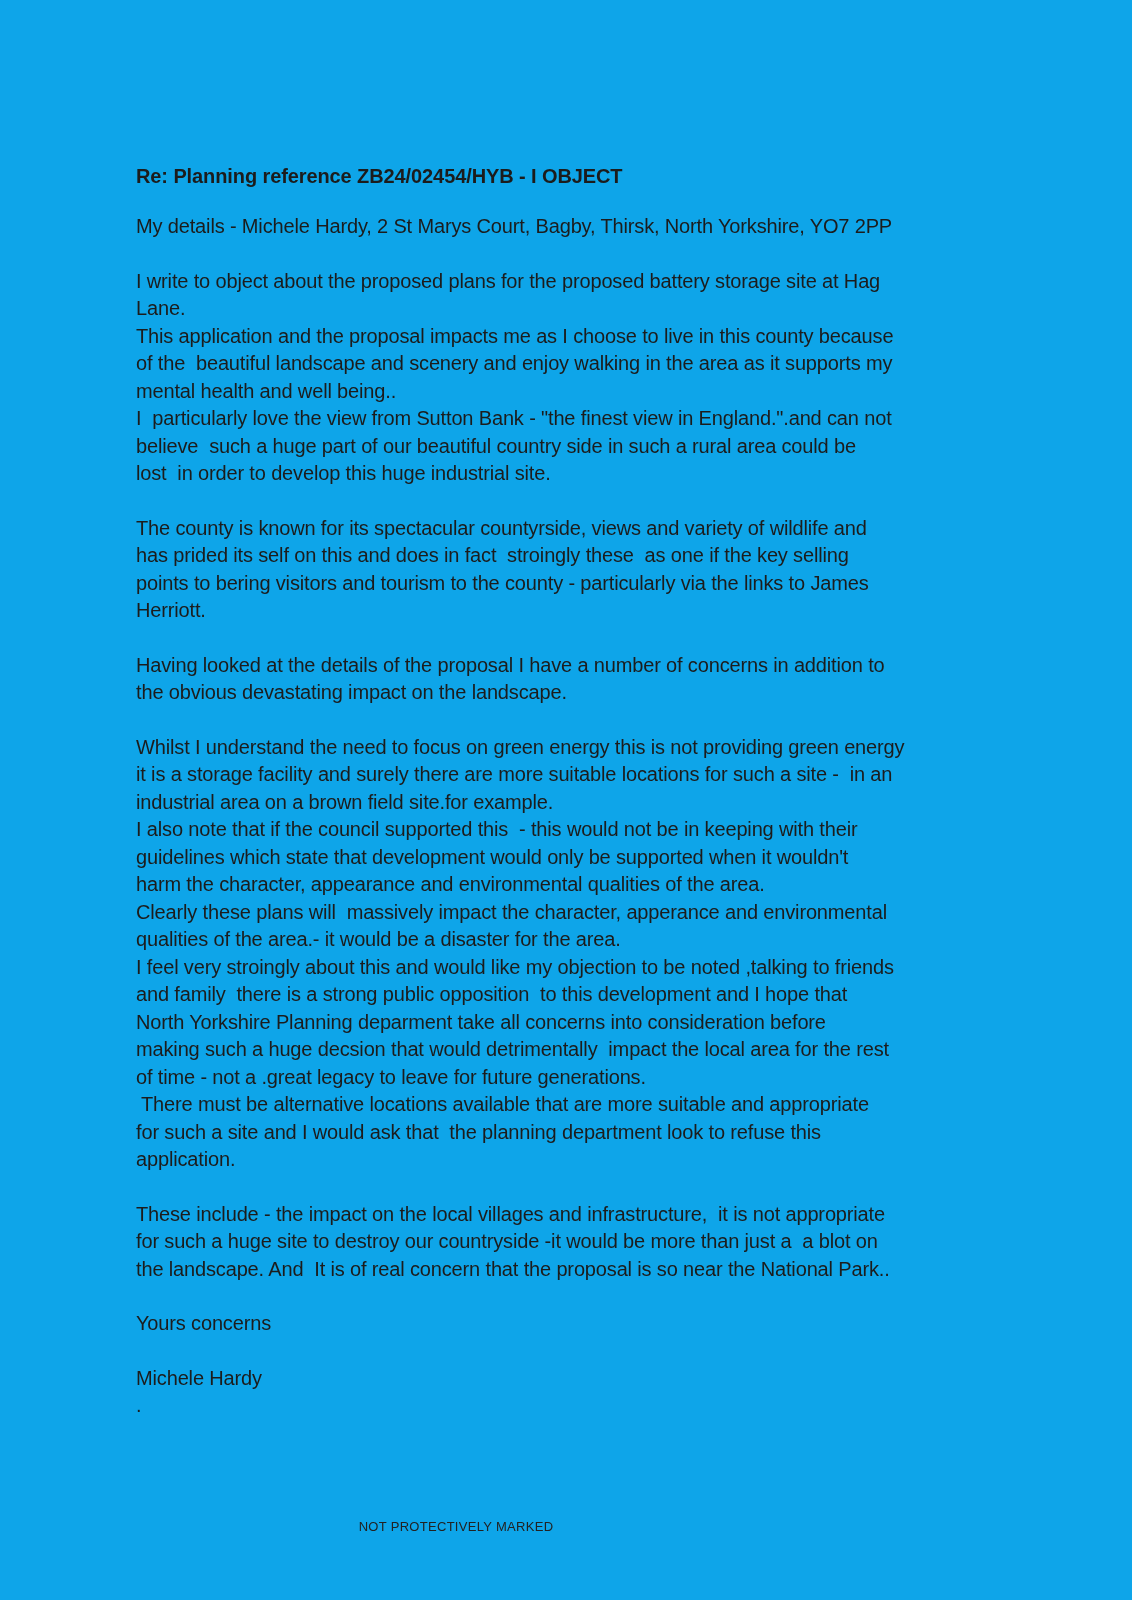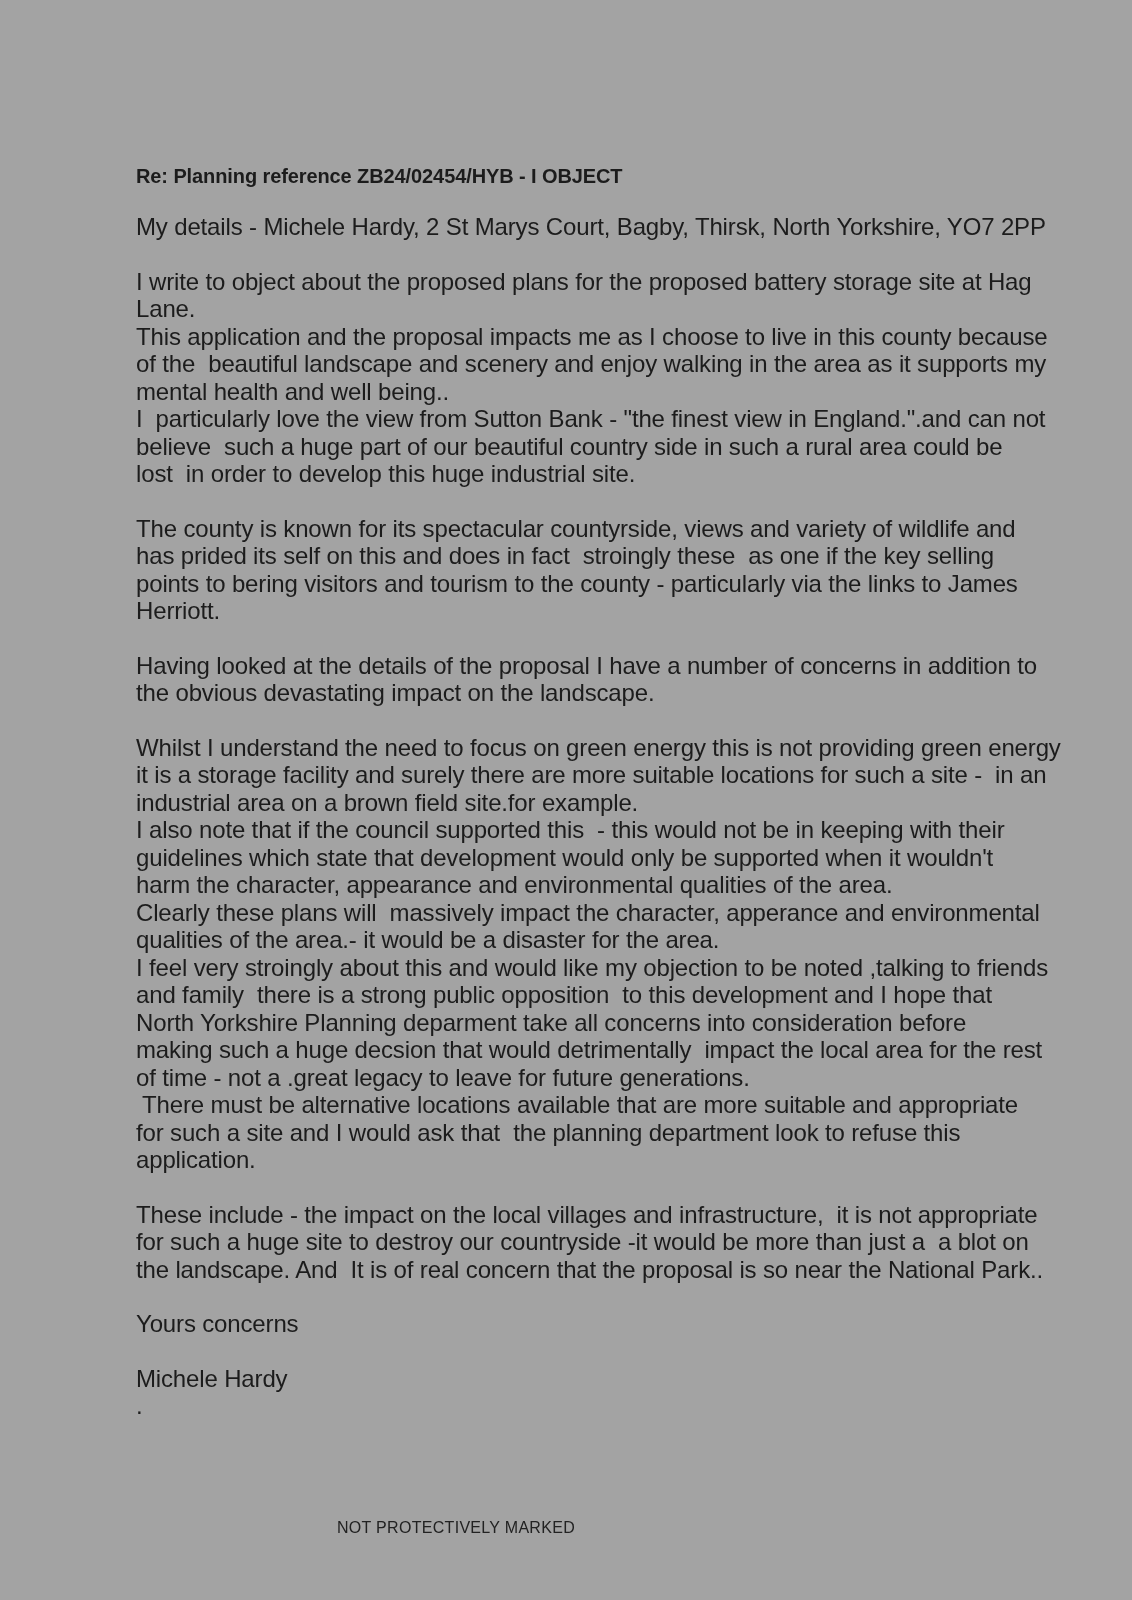--- a/index.html
+++ b/index.html
@@ -11,50 +11,50 @@
     width: 1132px;
     height: 1600px;
     position: relative;
     font-family: "Liberation Sans", "DejaVu Sans", sans-serif;
     color: #1c1c1c;
     overflow: hidden;
   }
   .page {
     position: absolute;
     inset: 0;
-    background: #a3a3a3;
+    background: #0ea5e9;
   }
   .content {
     position: absolute;
     top: 163px;
     left: 136px;
     width: 900px;
   }
   .subject {
     font-size: 20px;
     line-height: 27px;
     font-weight: bold;
     letter-spacing: -0.1px;
     white-space: pre;
     margin: 0 0 23px 0;
   }
   .block {
-    font-size: 24px;
+    font-size: 20px;
     line-height: 27.5px;
     letter-spacing: -0.15px;
     white-space: pre;
     margin: 12px 0 27px 0;
   }
   .footer {
     position: absolute;
     top: 1519px;
     left: 0;
     width: 912px;
     text-align: center;
-    font-size: 16px;
+    font-size: 13px;
     letter-spacing: 0.3px;
     color: #222222;
   }
 </style>
 </head>
 <body>
 
 <div class="page">
   <div class="content">
     <p class="subject">Re: Planning reference ZB24/02454/HYB - I OBJECT</p>

